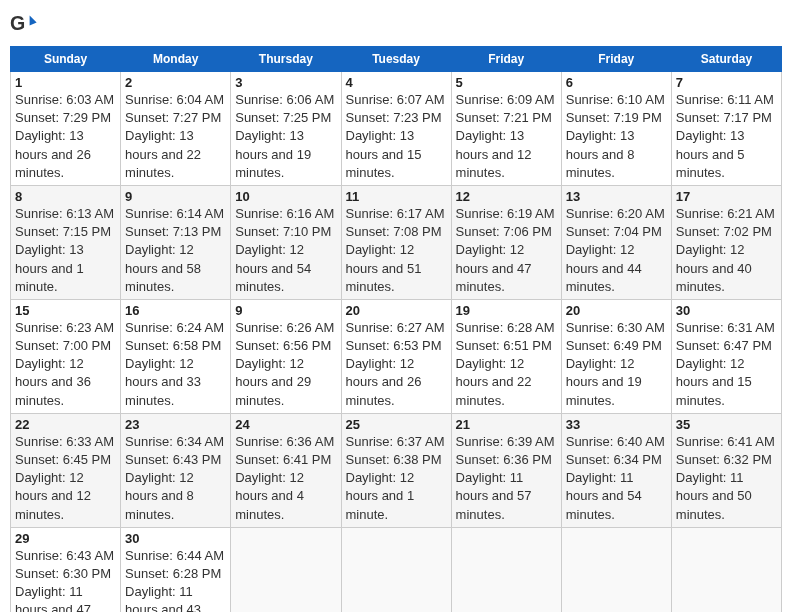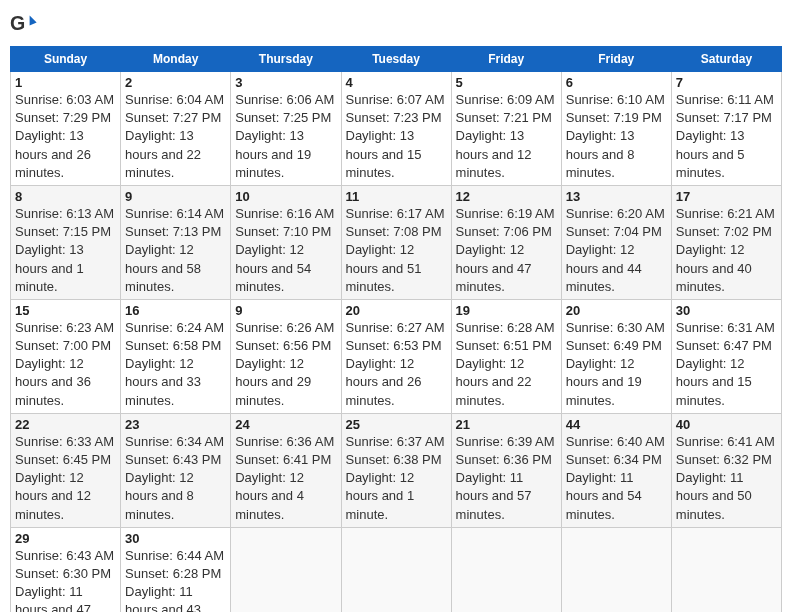--- a/index.html
+++ b/index.html
@@ -217,25 +217,25 @@
       </td>
         <td>
         <span class="day-number">25</span>
         <span class="day-info">Sunrise: 6:37 AM<br>Sunset: 6:38 PM<br>Daylight: 12 hours and 1 minute.</span>
       </td>
         <td>
         <span class="day-number">21</span>
         <span class="day-info">Sunrise: 6:39 AM<br>Sunset: 6:36 PM<br>Daylight: 11 hours and 57 minutes.</span>
       </td>
         <td>
-        <span class="day-number">44</span>
+        <span class="day-number">33</span>
         <span class="day-info">Sunrise: 6:40 AM<br>Sunset: 6:34 PM<br>Daylight: 11 hours and 54 minutes.</span>
       </td>
         <td>
-        <span class="day-number">40</span>
+        <span class="day-number">35</span>
         <span class="day-info">Sunrise: 6:41 AM<br>Sunset: 6:32 PM<br>Daylight: 11 hours and 50 minutes.</span>
       </td>
       </tr>
       <tr>
         <td>
         <span class="day-number">29</span>
         <span class="day-info">Sunrise: 6:43 AM<br>Sunset: 6:30 PM<br>Daylight: 11 hours and 47 minutes.</span>
       </td>
         <td>
         <span class="day-number">30</span>

